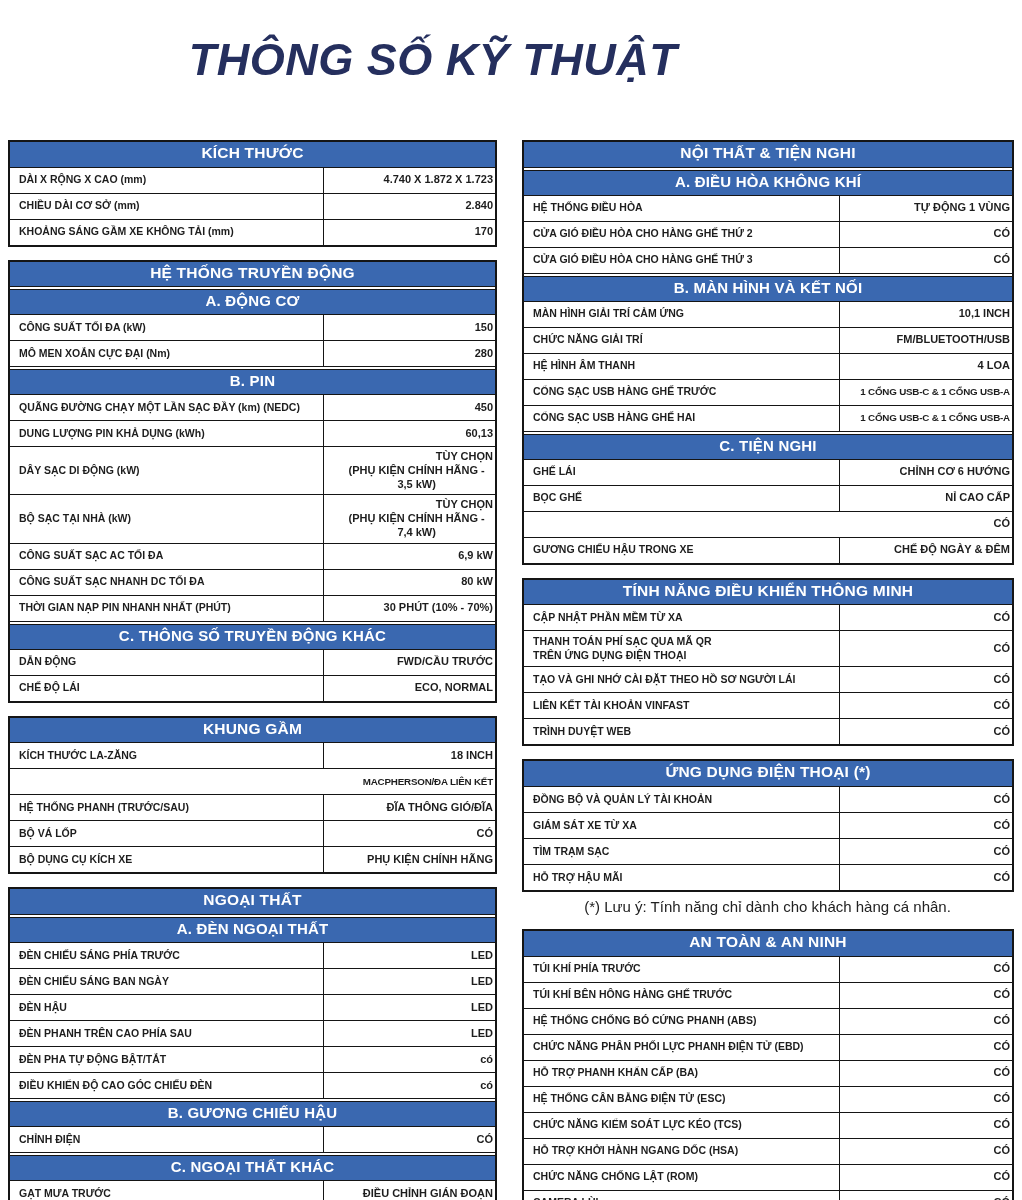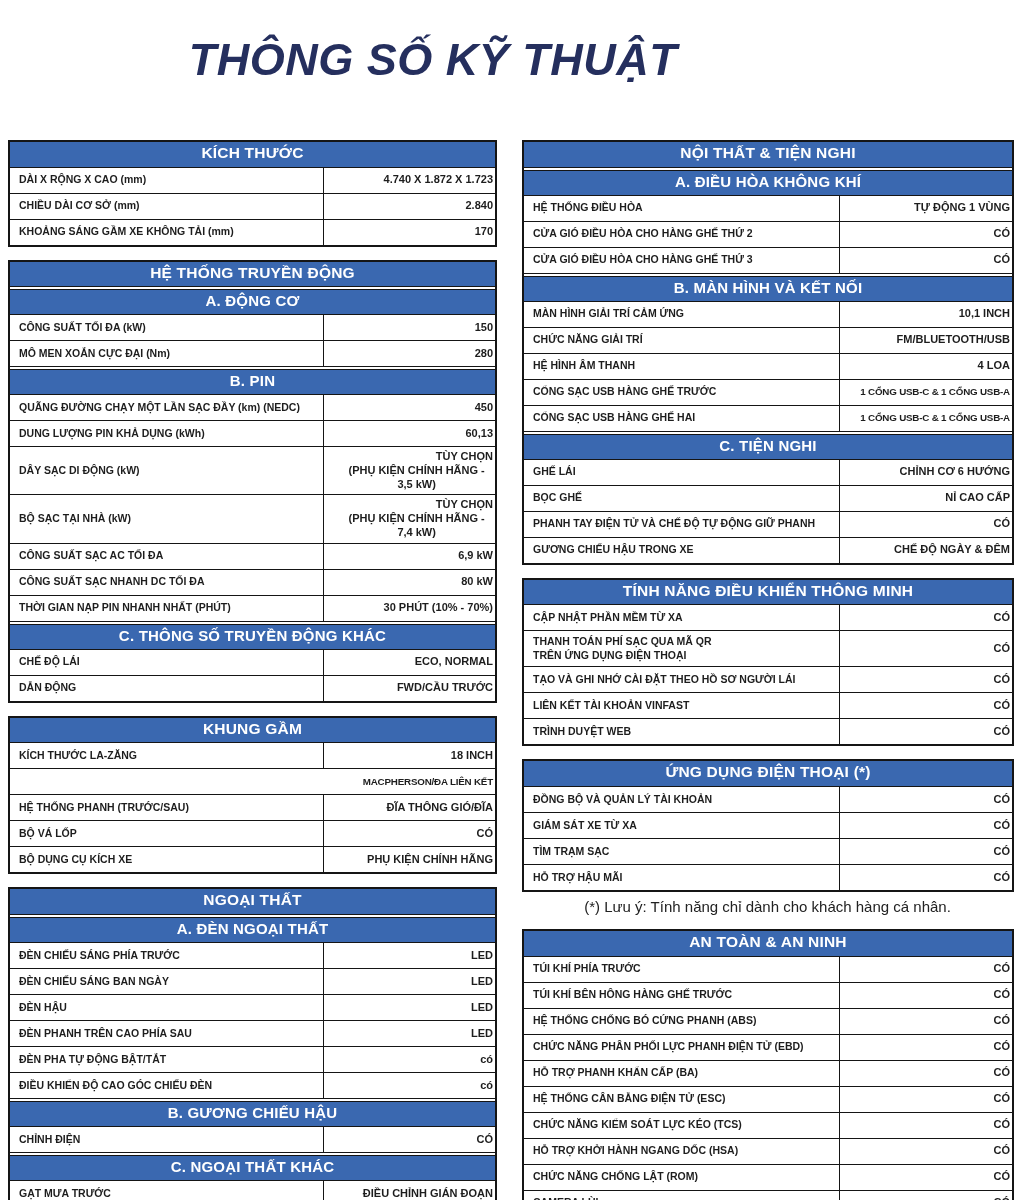--- a/index.html
+++ b/index.html
@@ -123,29 +123,29 @@
           </div>
           <div class="row">
             <div class="lbl">THỜI GIAN NẠP PIN NHANH NHẤT (PHÚT)</div>
             <div class="val">
               <div class="vmain">30 PHÚT (10% - 70%)</div>
             </div>
           </div>
           <div class="wgap"></div>
           <div class="tbl-hdr sub">C. THÔNG SỐ TRUYỀN ĐỘNG KHÁC</div>
           <div class="row">
+            <div class="lbl">DẪN ĐỘNG</div>
+            <div class="val">
+              <div class="vmain">FWD/CẦU TRƯỚC</div>
+            </div>
+          </div>
+          <div class="row">
             <div class="lbl">CHẾ ĐỘ LÁI</div>
             <div class="val">
               <div class="vmain">ECO, NORMAL</div>
-            </div>
-          </div>
-          <div class="row">
-            <div class="lbl">DẪN ĐỘNG</div>
-            <div class="val">
-              <div class="vmain">FWD/CẦU TRƯỚC</div>
             </div>
           </div>
         </div>
         <div class="spec-table">
           <div class="tbl-hdr main">KHUNG GẦM</div>
           <div class="row">
             <div class="lbl">KÍCH THƯỚC LA-ZĂNG</div>
             <div class="val">
               <div class="vmain">18 INCH</div>
             </div>
@@ -301,21 +301,20 @@
               <div class="vmain">CHỈNH CƠ 6 HƯỚNG</div>
             </div>
           </div>
           <div class="row">
             <div class="lbl">BỌC GHẾ</div>
             <div class="val">
               <div class="vmain">NỈ CAO CẤP</div>
             </div>
           </div>
           <div class="row">
-            <div class="lbl">PHANH TAY ĐIỆN TỬ VÀ CHẾ ĐỘ TỰ ĐỘNG GIỮ PHANH</div>
             <div class="val">
               <div class="vmain">CÓ</div>
             </div>
           </div>
           <div class="row">
             <div class="lbl">GƯƠNG CHIẾU HẬU TRONG XE</div>
             <div class="val">
               <div class="vmain">CHẾ ĐỘ NGÀY &amp; ĐÊM</div>
             </div>
           </div>

